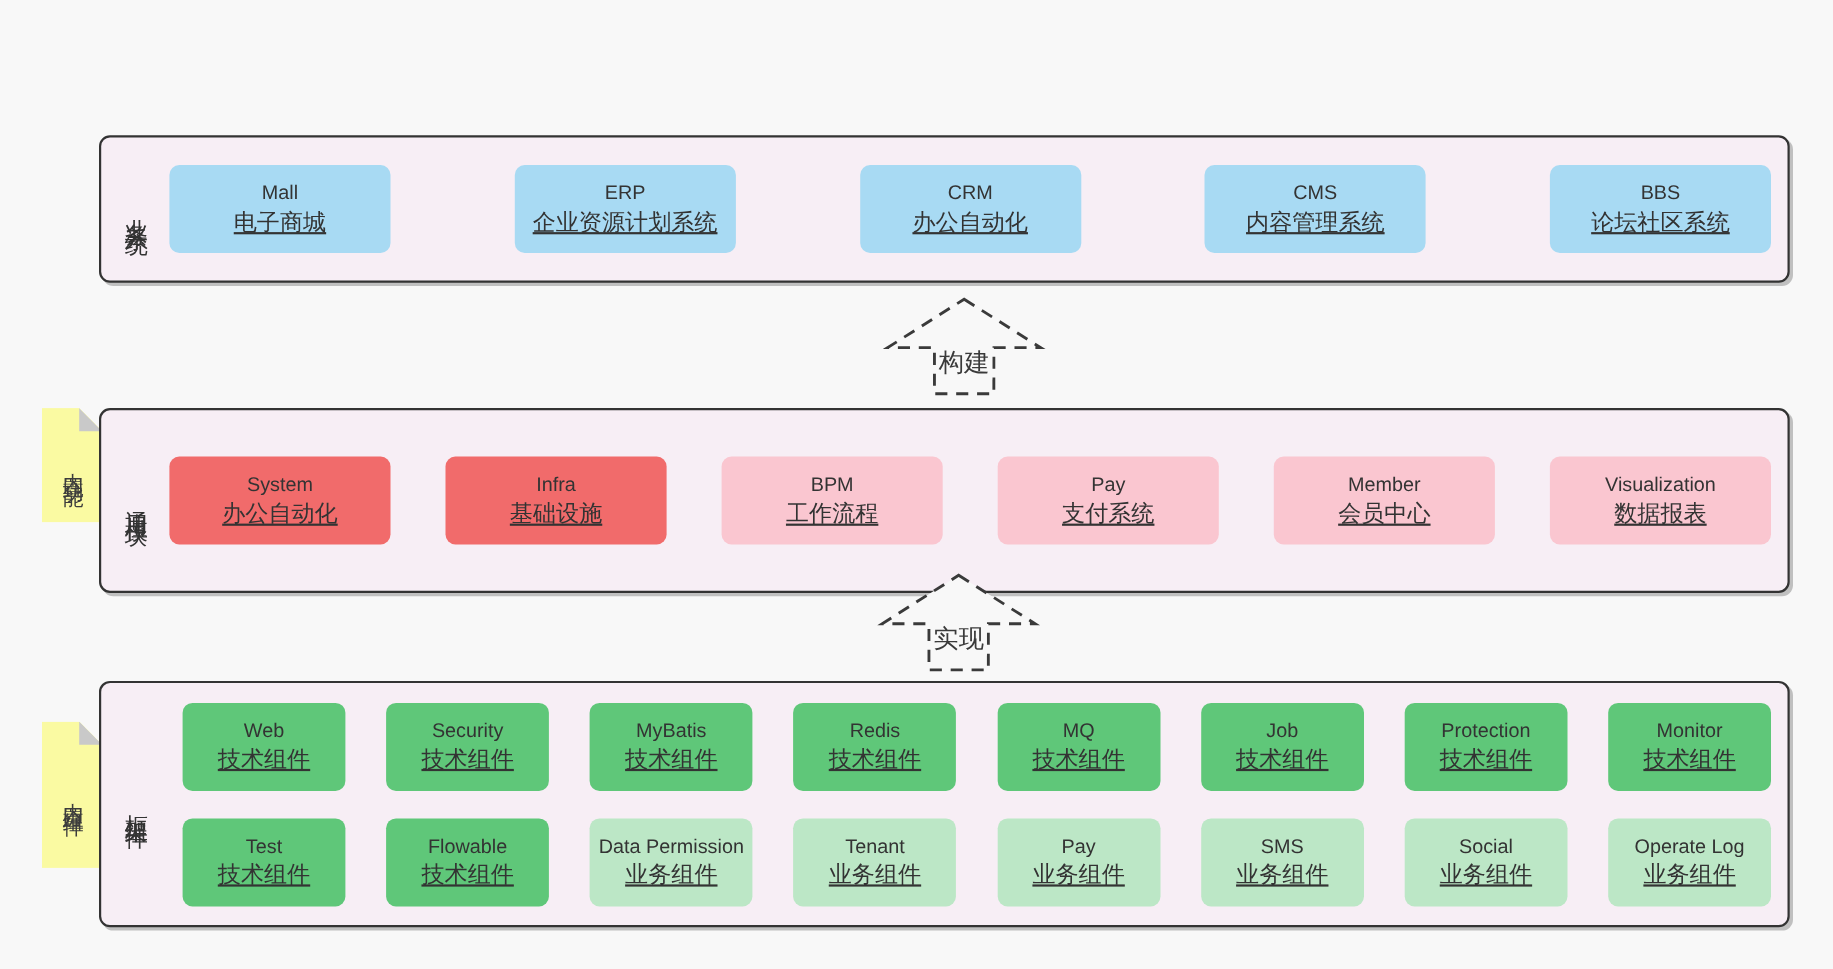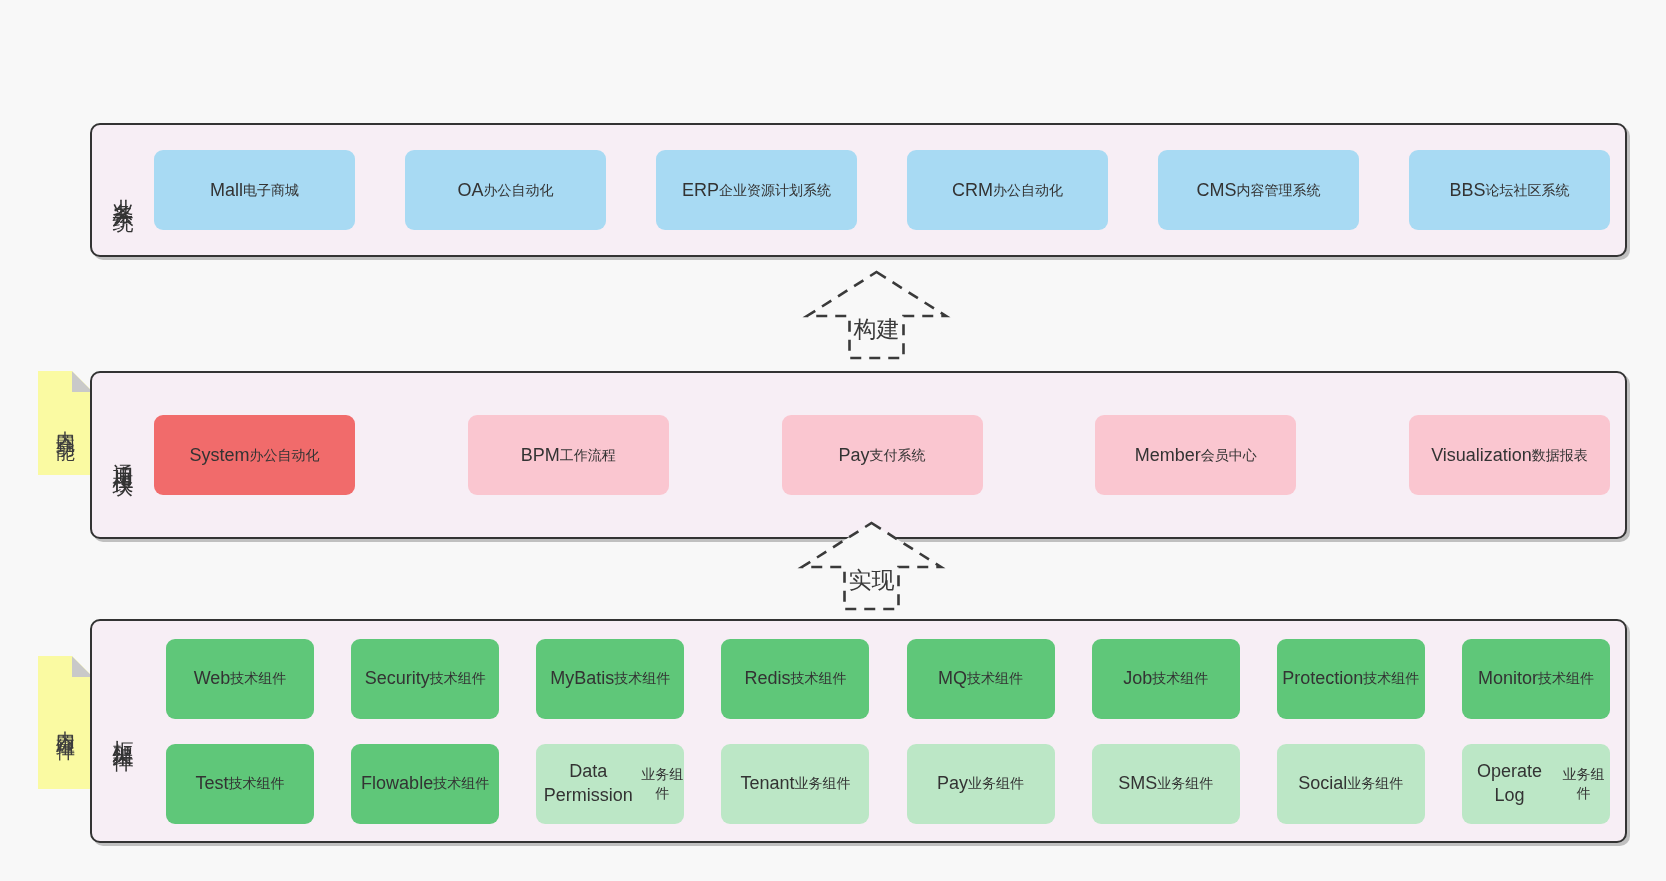--- a/index.html
+++ b/index.html
@@ -32,32 +32,32 @@
   }
   .band-boxes{
     position:absolute;left:62px;right:15px;top:0;bottom:0;
     display:flex;justify-content:space-between;align-items:center;
   }
   .band3 .band-boxes{flex-direction:column;justify-content:center;gap:25px;}
   .brow{width:100%;display:flex;justify-content:space-between;padding-left:12px;}
 
   
   .box{
-    display:flex;flex-direction:row;align-items:center;justify-content:center;
+    display:flex;flex-direction:column;align-items:center;justify-content:center;
     border-radius:9px;text-align:center;line-height:1.45;
     width:201px;height:80px;font-size:17px;
   }
   .band3 .box{width:148px;height:80px;line-height:1.32;}
   .box.blue{background:var(--blue);}
   .box.red{background:var(--red);}
   .box.pink{background:var(--pink);}
   .box.gdark{background:var(--green-dark);}
   .box.glight{background:var(--green-light);}
   .box-name{font-size:18px;}
-  .box-desc{font-size:14px;}
+  .box-desc{font-size:21px;text-decoration:underline;}
 
   
   .note{
     position:absolute;left:38px;width:55px;background:var(--note-yellow);
     clip-path:polygon(0 0,calc(100% - 21px) 0,100% 21px,100% 100%,0 100%);
     display:flex;align-items:center;justify-content:center;z-index:0;
   }
   .note1{top:371px;height:104px;}
   .note2{top:656px;height:133px;}
   .note .fold{
@@ -96,24 +96,20 @@
   </div>
 
   <section class="band band1">
     <div class="band-label">业务系统</div>
     <div class="band-boxes">
       <div class="box blue">
         <span class="box-name">Mall</span>
         <span class="box-desc">电子商城</span>
       </div>
       <div class="box blue">
-        <span class="box-name">OA</span>
-        <span class="box-desc">办公自动化</span>
-      </div>
-      <div class="box blue">
         <span class="box-name">ERP</span>
         <span class="box-desc">企业资源计划系统</span>
       </div>
       <div class="box blue">
         <span class="box-name">CRM</span>
         <span class="box-desc">办公自动化</span>
       </div>
       <div class="box blue">
         <span class="box-name">CMS</span>
         <span class="box-desc">内容管理系统</span>
@@ -132,20 +128,24 @@
     <span class="arrow-label">构建</span>
   </div>
 
   <section class="band band2">
     <div class="band-label">通用模块</div>
     <div class="band-boxes">
       <div class="box red">
         <span class="box-name">System</span>
         <span class="box-desc">办公自动化</span>
       </div>
+      <div class="box red">
+        <span class="box-name">Infra</span>
+        <span class="box-desc">基础设施</span>
+      </div>
       <div class="box pink">
         <span class="box-name">BPM</span>
         <span class="box-desc">工作流程</span>
       </div>
       <div class="box pink">
         <span class="box-name">Pay</span>
         <span class="box-desc">支付系统</span>
       </div>
       <div class="box pink">
         <span class="box-name">Member</span>

